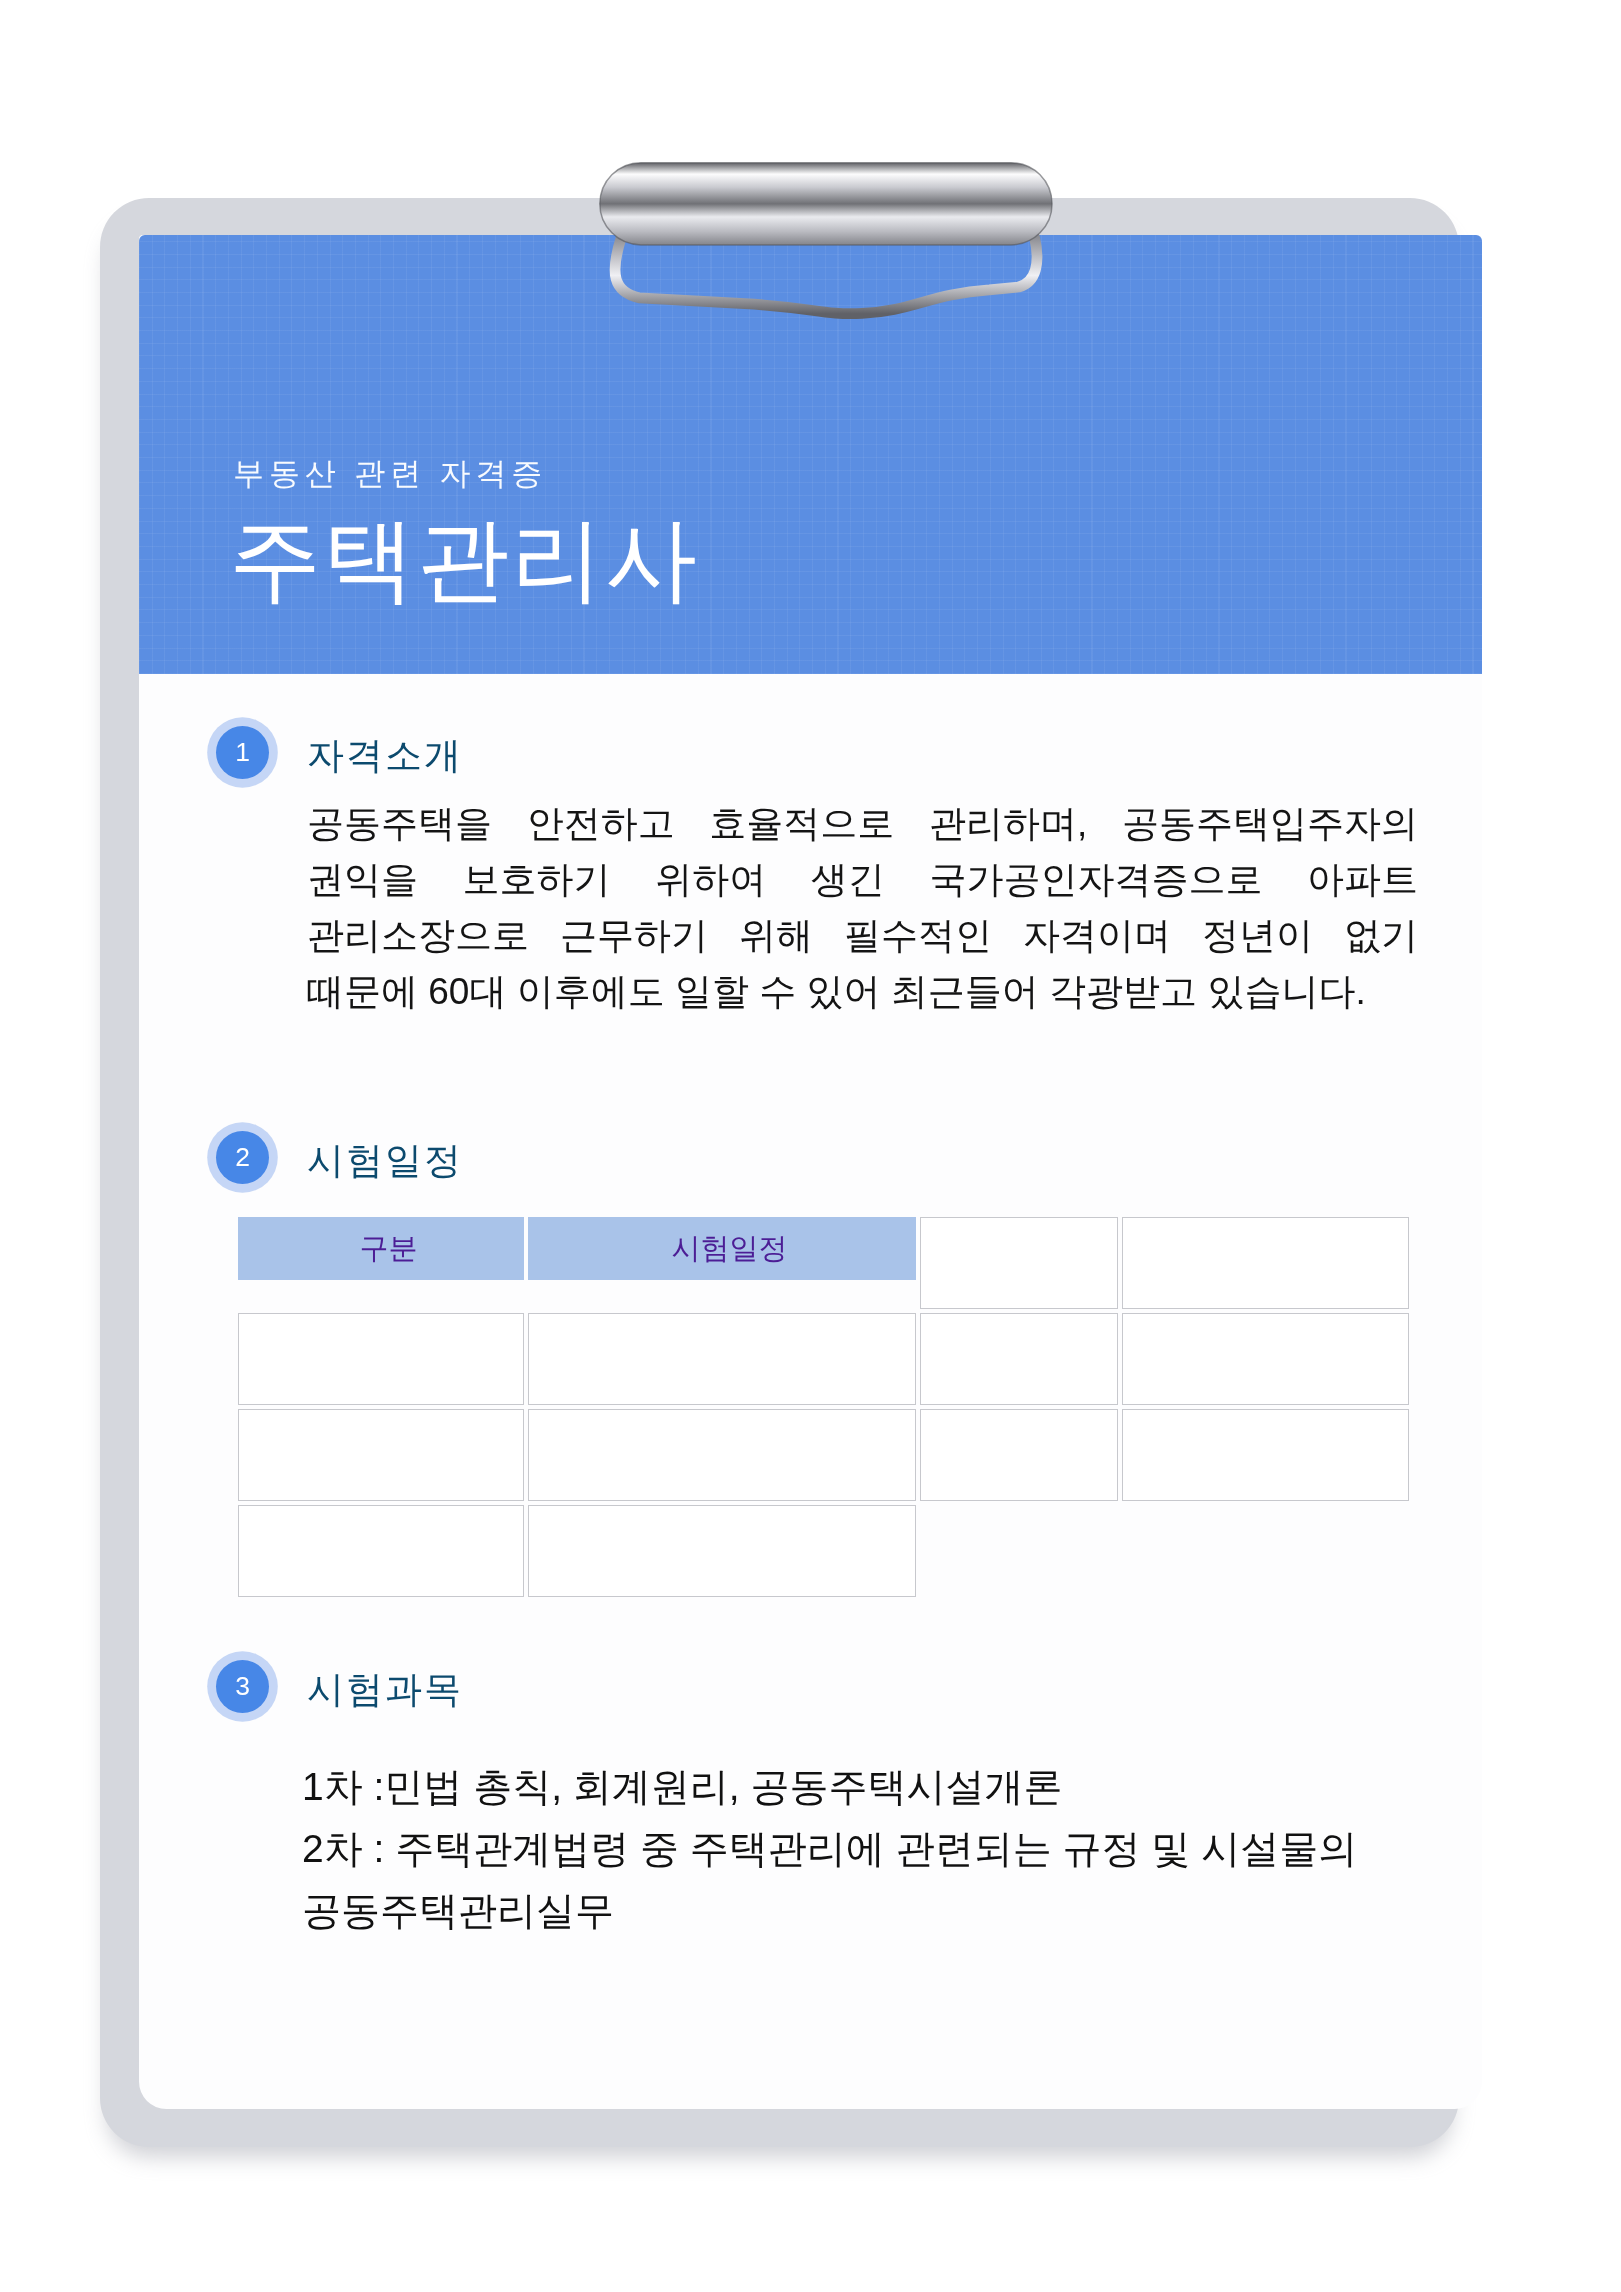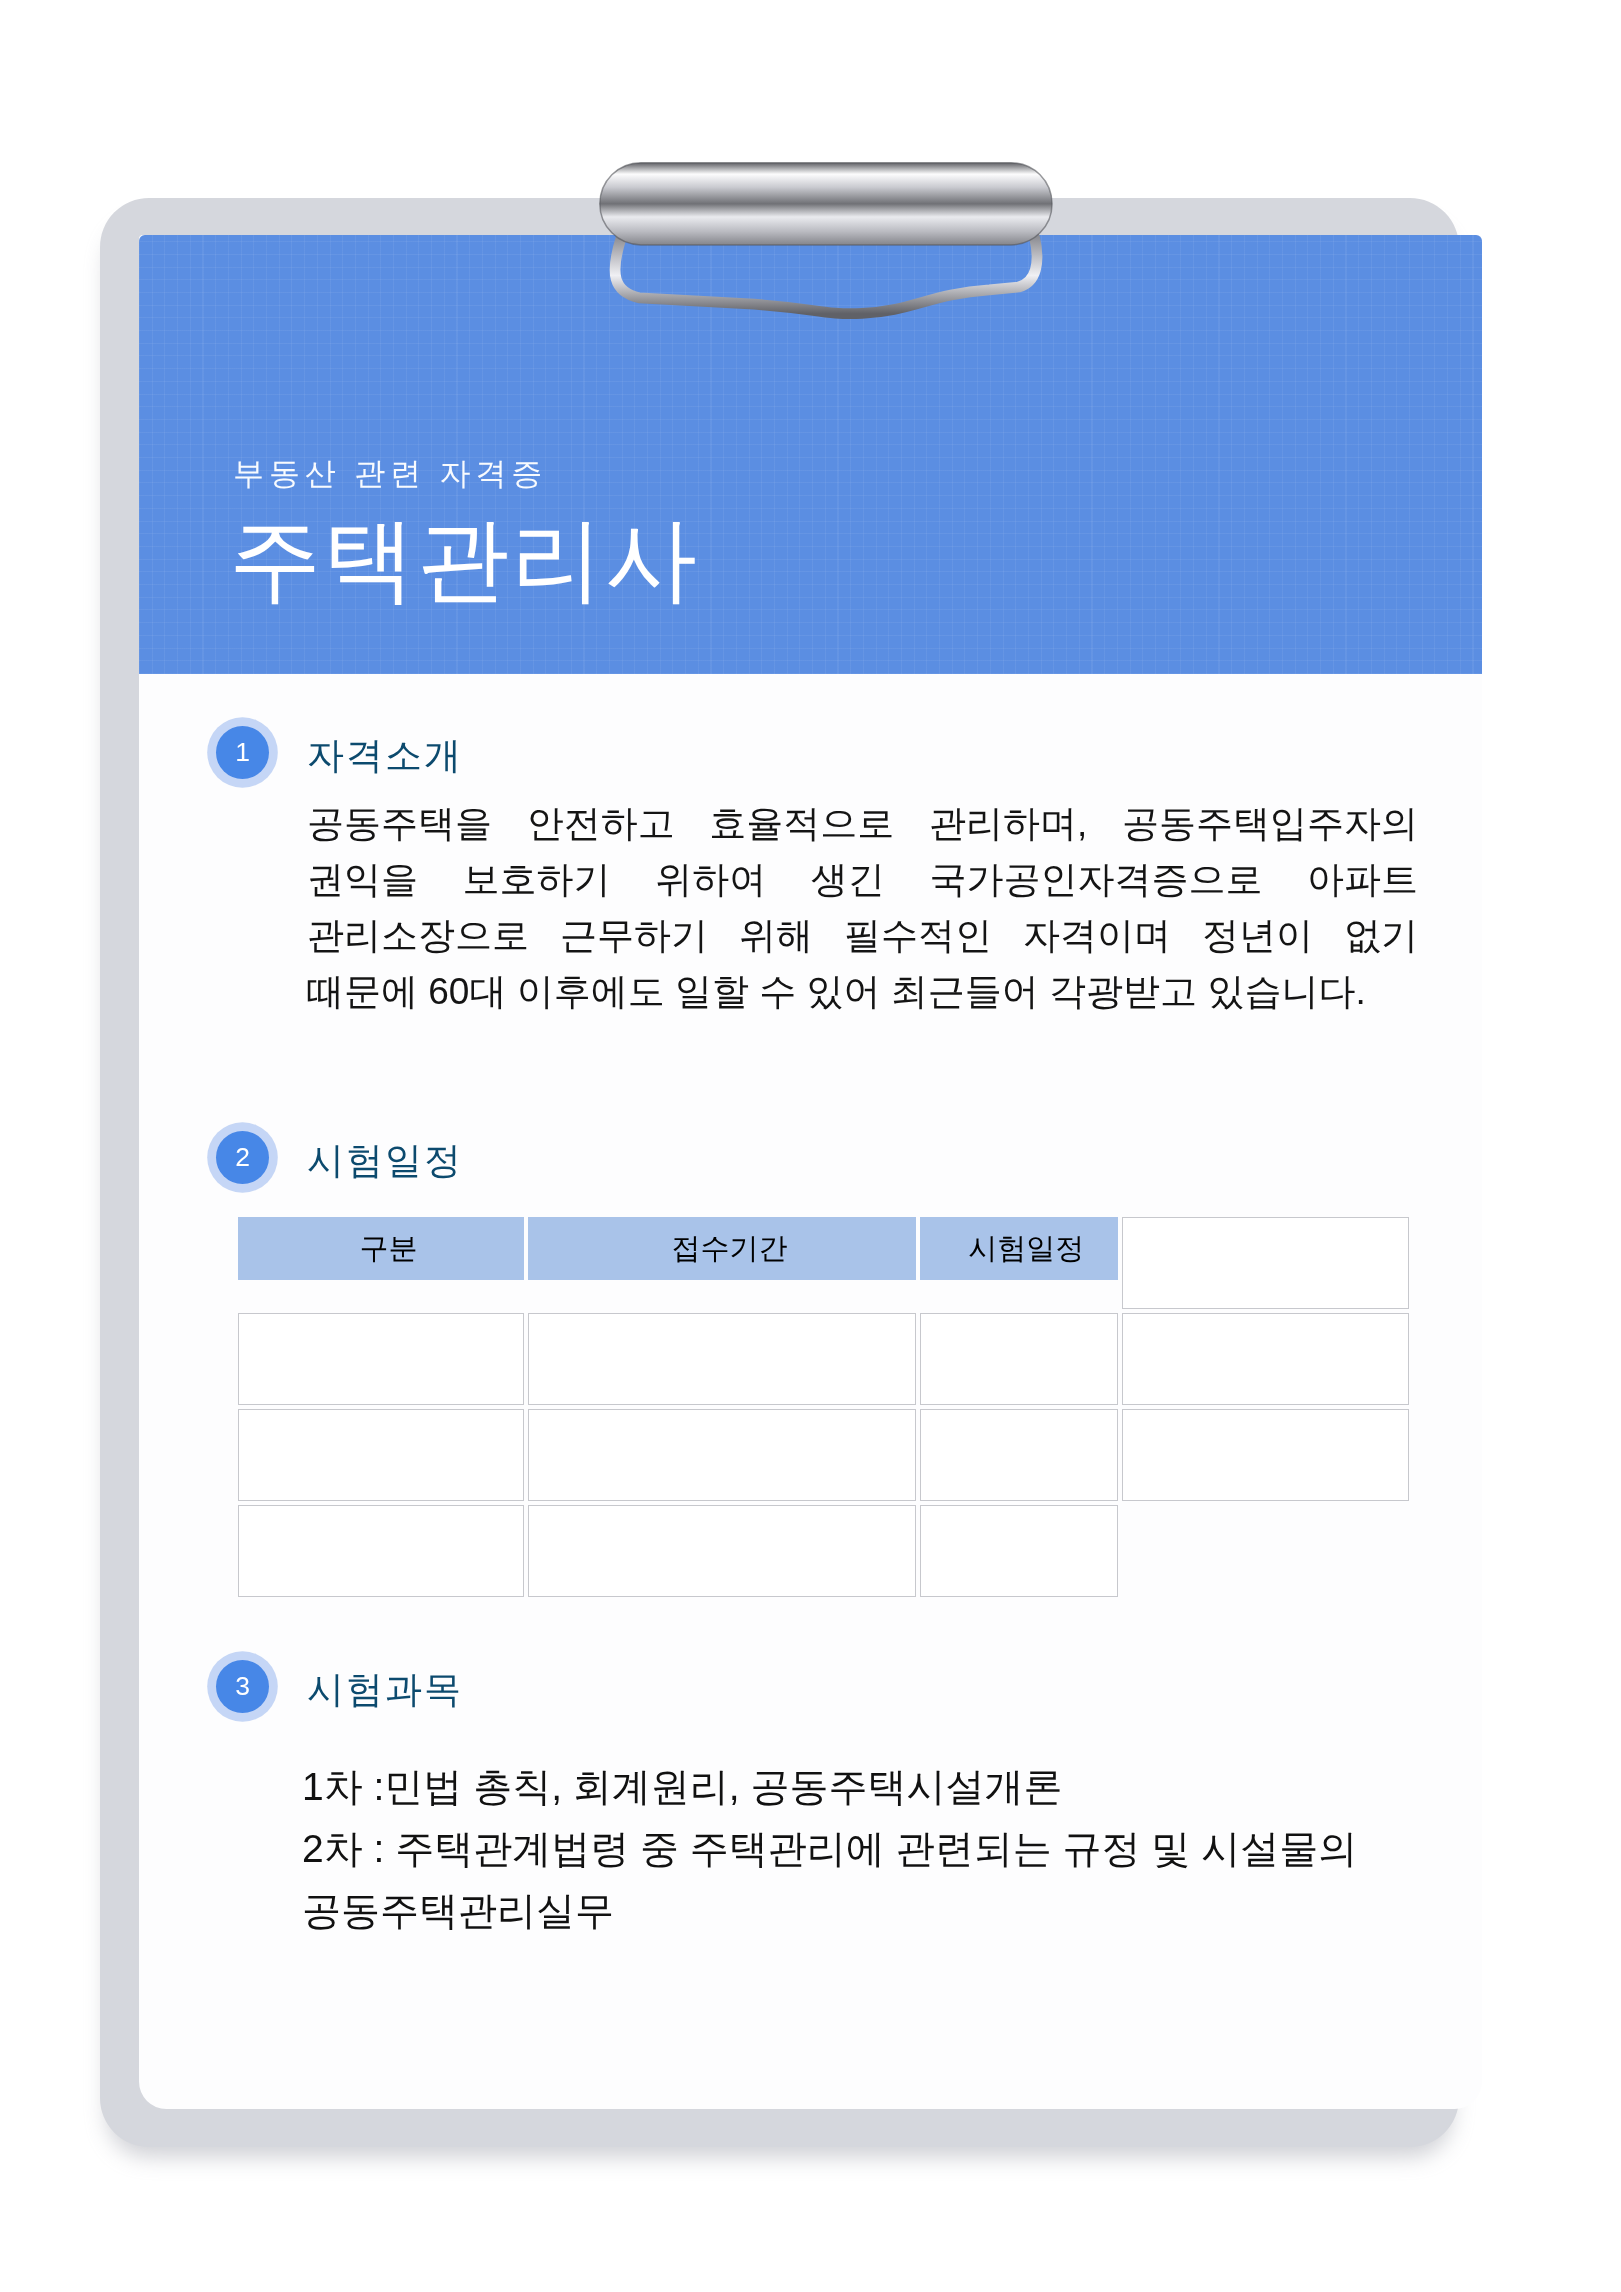--- a/index.html
+++ b/index.html
@@ -54,21 +54,21 @@
   .intro .jline{text-align:justify;text-align-last:justify;}
   .intro .jline.last{text-align:left;text-align-last:left;}
   
   .sched-table{
     position:absolute;left:99px;top:982px;width:1171px;
     display:grid;grid-template-columns:286px 388px 198px 287px;
     grid-auto-rows:auto;gap:3.9px;
   }
   .th{
     background:#a9c3e9;height:63px;display:flex;align-items:center;justify-content:center;
-    font-size:29px;color:#000000;padding-left:15px;
+    font-size:29px;color:#4c1d95;padding-left:15px;
   }
   .td{
     background:#ffffff;border:1px solid #c7c8cd;height:90px;
   }
   
   .subjects{
     position:absolute;left:163px;top:1521px;width:1137px;
     font-size:39px;line-height:62px;color:#111111;font-weight:500;
   }
   
@@ -112,21 +112,20 @@
         <div class="jline last">때문에 60대 이후에도 일할 수 있어 최근들어 각광받고 있습니다.</div>
       </div>
 
       <div class="badge" style="left:77px;top:896px;">
         <span>2</span>
       </div>
       <div class="sec-label" style="left:168px;top:901px;">시험일정</div>
 
       <div class="sched-table">
         <div class="th">구분</div>
-        <div class="th">접수기간</div>
         <div class="th">시험일정</div>
 
         <div class="td"></div>
         <div class="td"></div>
         <div class="td"></div>
         <div class="td"></div>
 
         <div class="td"></div>
         <div class="td"></div>
         <div class="td"></div>

